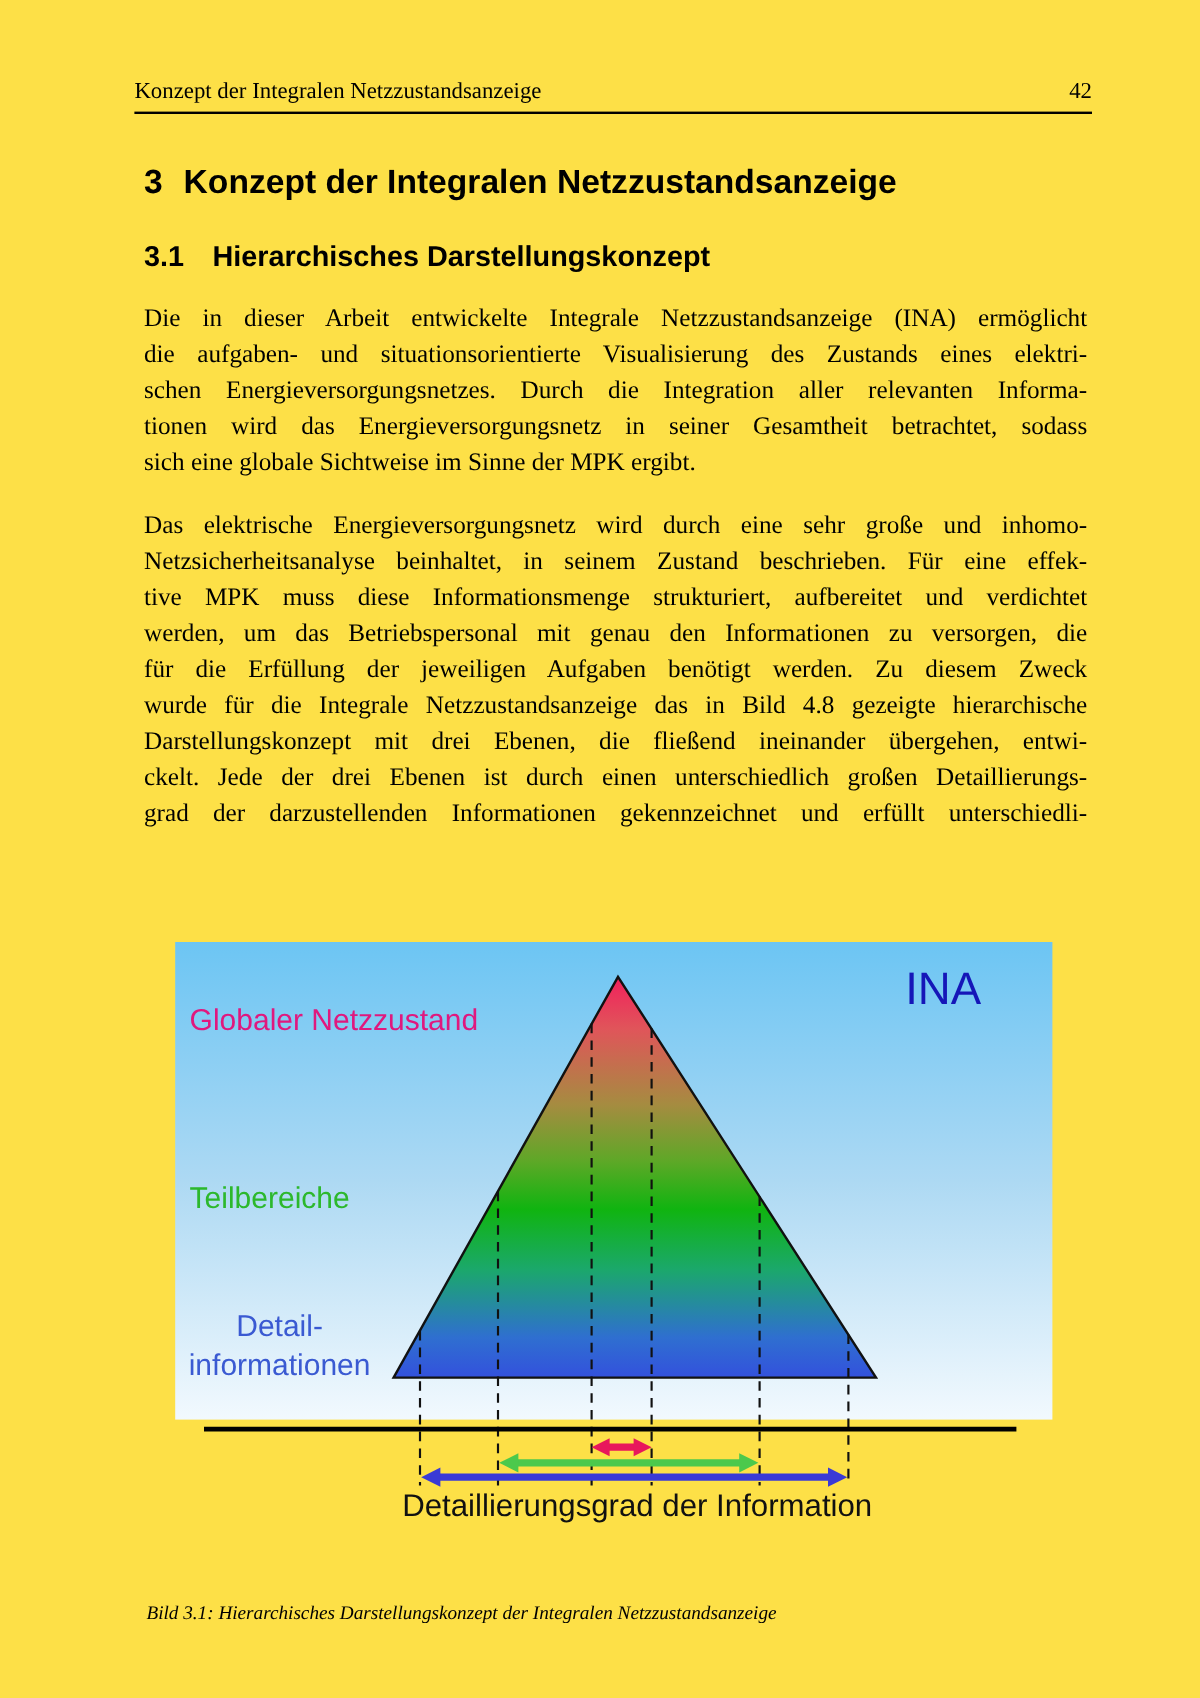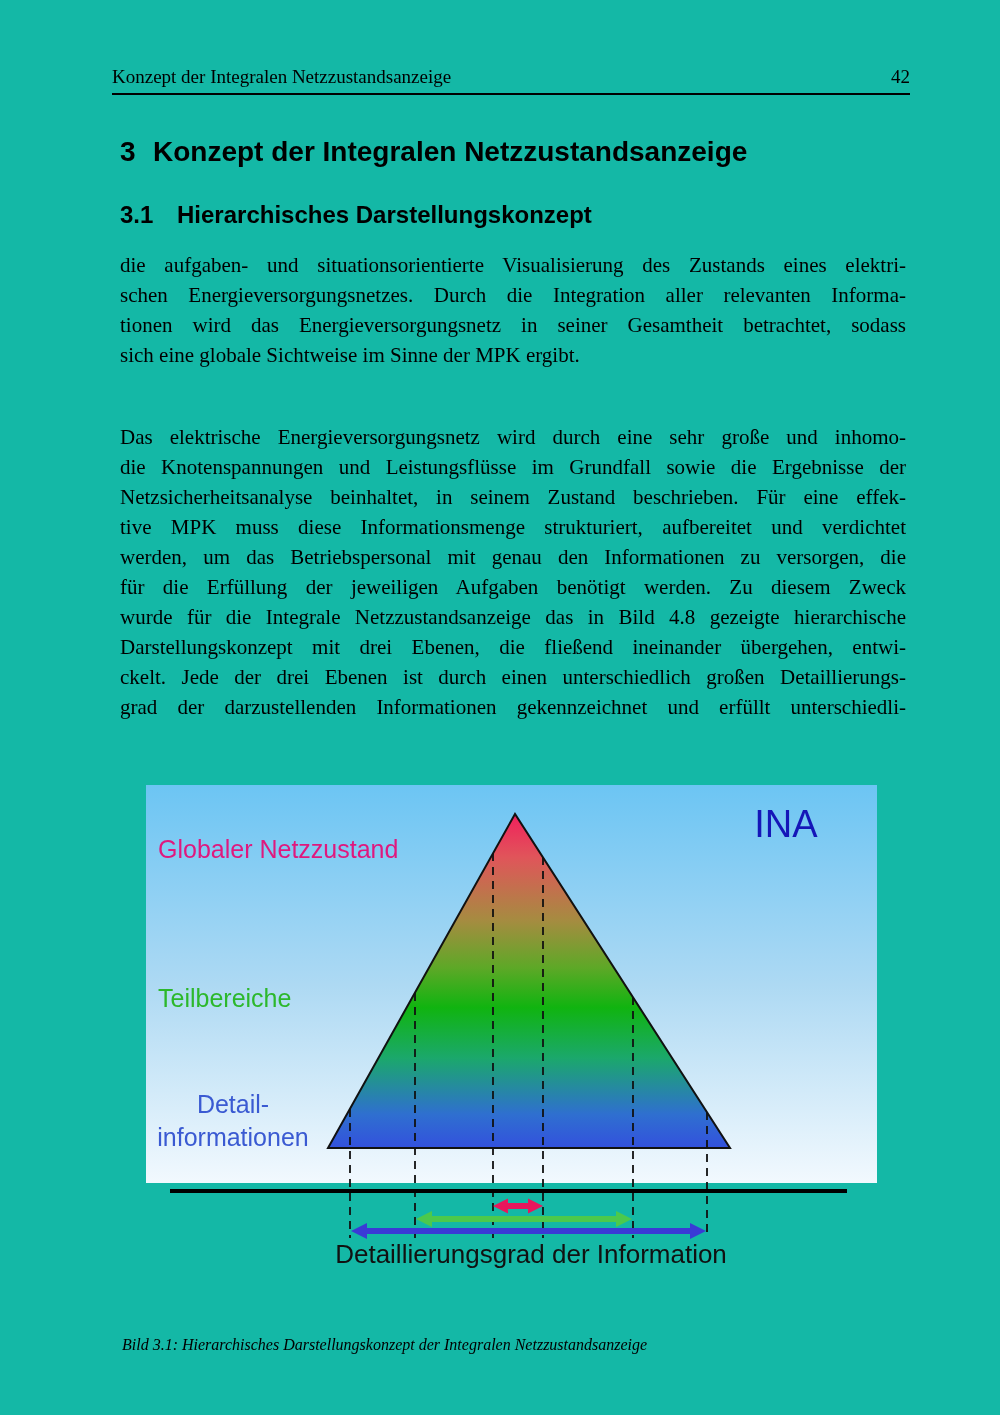--- a/index.html
+++ b/index.html
@@ -1,20 +1,20 @@
 <!DOCTYPE html>
 <html><head>
 <meta charset="utf-8">
 <style>
   html,body{margin:0;padding:0;background:#ffffff;}
   .page{
     position:relative;
     width:1000px;
     height:1415px;
-    background:#14b8a6;
+    background:#fde047;
     font-family:"Liberation Serif", serif;
     color:#000;
     overflow:hidden;
   }
   .page-header{
     position:absolute;
     left:112px; top:66px;
     width:798px;
     font-size:19px;
     border-bottom:2px solid #000;
@@ -85,28 +85,28 @@
 
   <div class="h1">
     <span class="num">3</span><span>Konzept der Integralen Netzzustandsanzeige</span>
   </div>
 
   <div class="h2">
     <span class="num">3.1</span><span>Hierarchisches Darstellungskonzept</span>
   </div>
 
   <div id="para1" class="para last-left">
+      <div class="line">Die in dieser Arbeit entwickelte Integrale Netzzustandsanzeige (INA) ermöglicht</div>
       <div class="line">die aufgaben- und situationsorientierte Visualisierung des Zustands eines elektri-</div>
       <div class="line">schen Energieversorgungsnetzes. Durch die Integration aller relevanten Informa-</div>
       <div class="line">tionen wird das Energieversorgungsnetz in seiner Gesamtheit betrachtet, sodass</div>
       <div class="line">sich eine globale Sichtweise im Sinne der MPK ergibt.</div>
     </div>
   <div id="para2" class="para">
       <div class="line">Das elektrische Energieversorgungsnetz wird durch eine sehr große und inhomo-</div>
-      <div class="line">die Knotenspannungen und Leistungsflüsse im Grundfall sowie die Ergebnisse der</div>
       <div class="line">Netzsicherheitsanalyse beinhaltet, in seinem Zustand beschrieben. Für eine effek-</div>
       <div class="line">tive MPK muss diese Informationsmenge strukturiert, aufbereitet und verdichtet</div>
       <div class="line">werden, um das Betriebspersonal mit genau den Informationen zu versorgen, die</div>
       <div class="line">für die Erfüllung der jeweiligen Aufgaben benötigt werden. Zu diesem Zweck</div>
       <div class="line">wurde für die Integrale Netzzustandsanzeige das in Bild 4.8 gezeigte hierarchische</div>
       <div class="line">Darstellungskonzept mit drei Ebenen, die fließend ineinander übergehen, entwi-</div>
       <div class="line">ckelt. Jede der drei Ebenen ist durch einen unterschiedlich großen Detaillierungs-</div>
       <div class="line">grad der darzustellenden Informationen gekennzeichnet und erfüllt unterschiedli-</div>
     </div>
 

